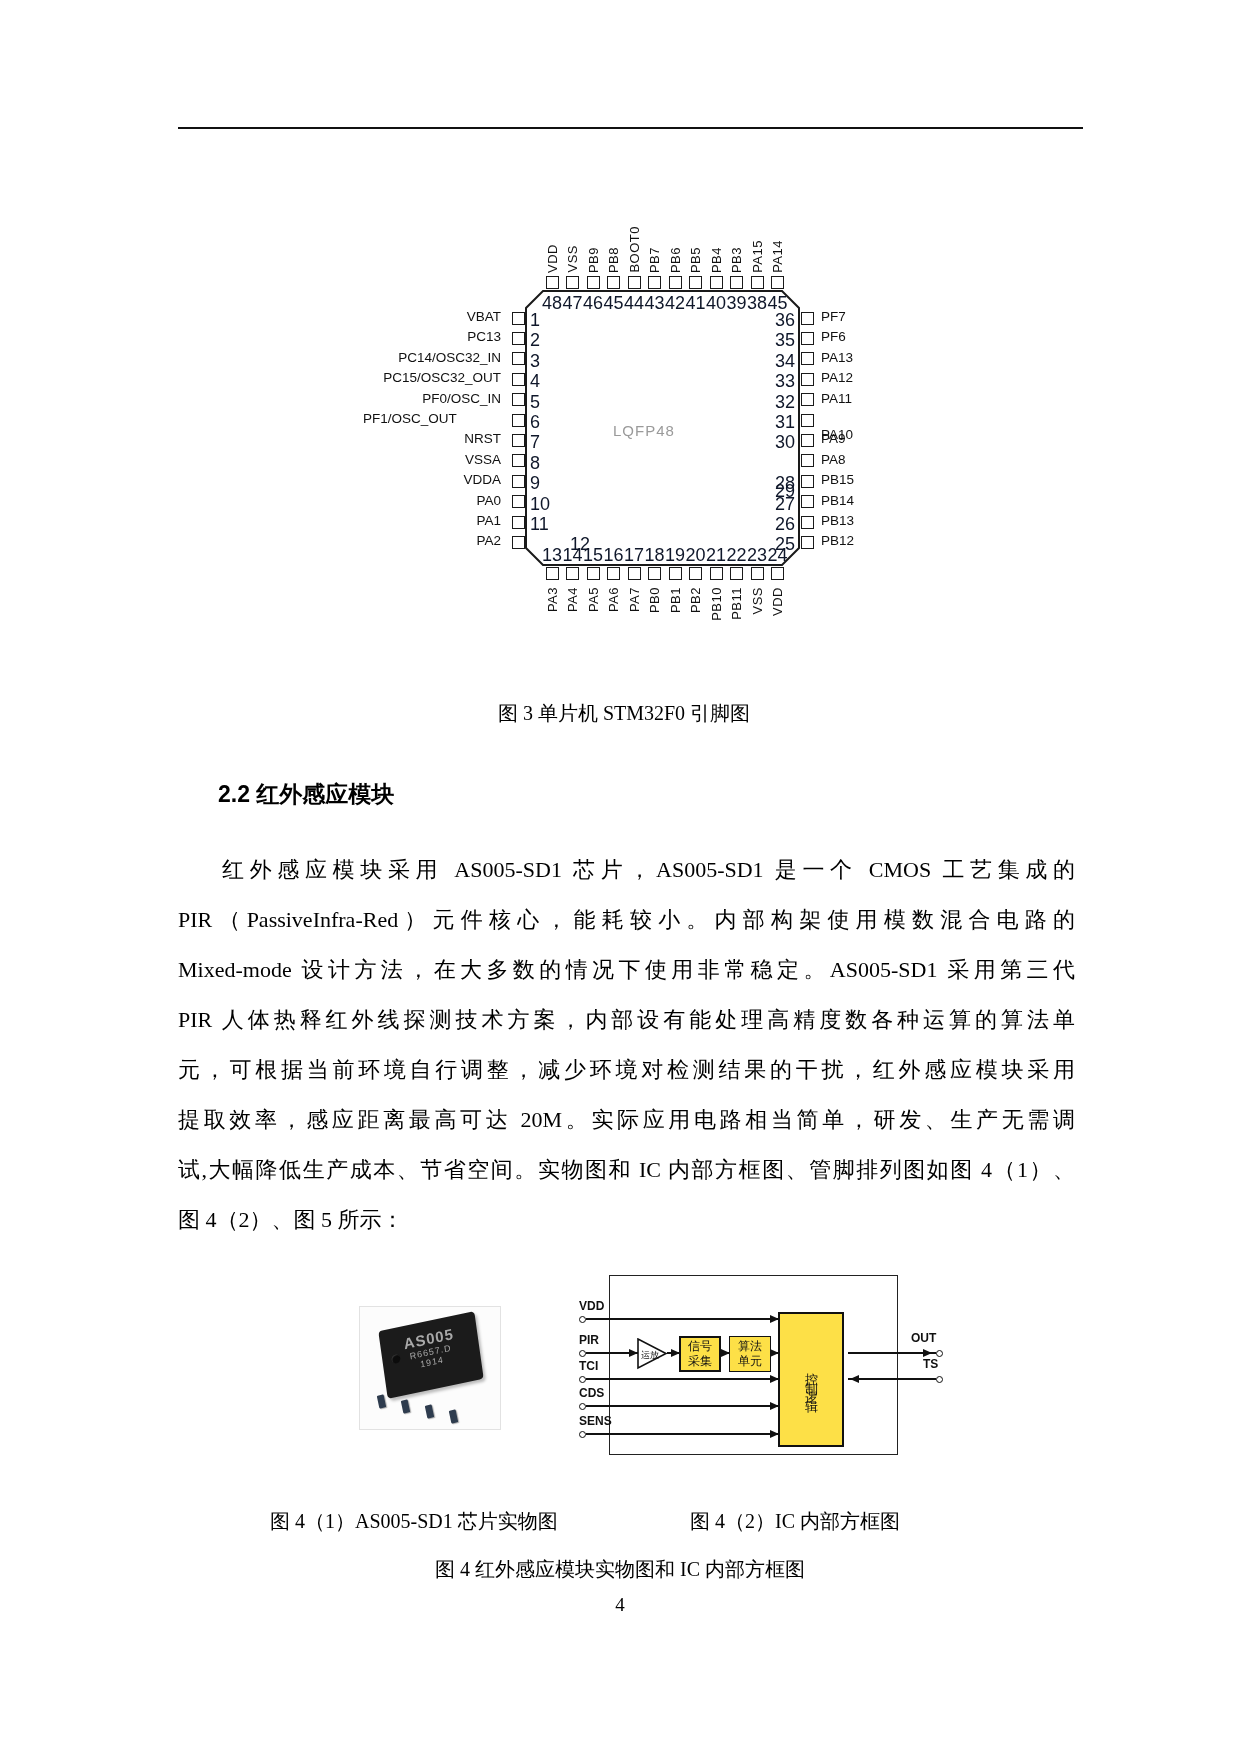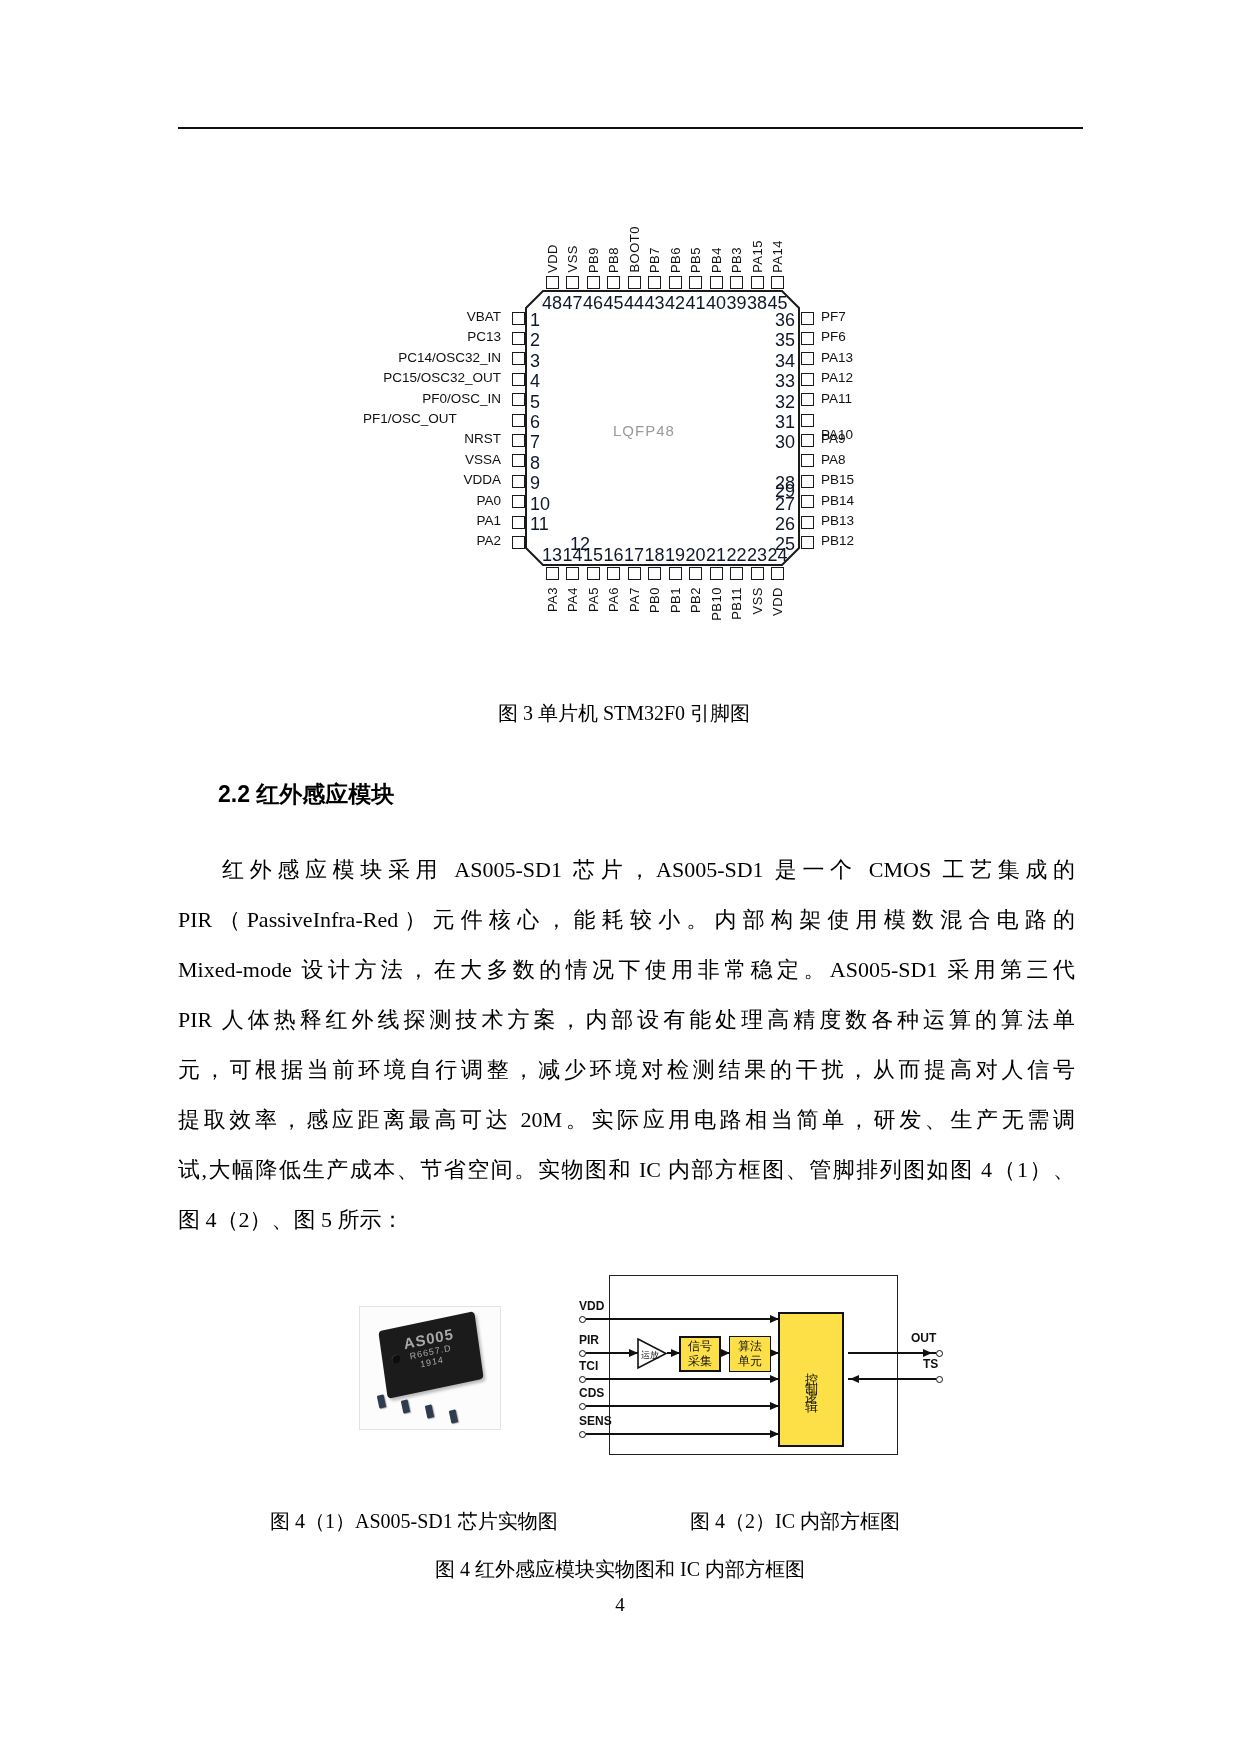--- a/index.html
+++ b/index.html
@@ -281,21 +281,21 @@
       <div class="plabel" style="left: 466px; top: 338.4px;">PB12</div>
     </div>
   <div class="fig-caption" style="top:700px;padding-left:8px;">图 3 单片机 STM32F0 引脚图</div>
 
   <div class="section-heading">2.2 红外感应模块</div>
   <div class="para" id="paragraph">
       <div class="pline first">红外感应模块采用 AS005-SD1 芯片，AS005-SD1 是一个 CMOS 工艺集成的</div>
       <div class="pline">PIR（PassiveInfra-Red）元件核心，能耗较小。内部构架使用模数混合电路的</div>
       <div class="pline">Mixed-mode 设计方法，在大多数的情况下使用非常稳定。AS005-SD1 采用第三代</div>
       <div class="pline">PIR 人体热释红外线探测技术方案，内部设有能处理高精度数各种运算的算法单</div>
-      <div class="pline">元，可根据当前环境自行调整，减少环境对检测结果的干扰，从而提高对人信号</div>
+      <div class="pline">元，可根据当前环境自行调整，减少环境对检测结果的干扰，红外感应模块采用</div>
       <div class="pline">提取效率，感应距离最高可达 20M。实际应用电路相当简单，研发、生产无需调</div>
       <div class="pline">试,大幅降低生产成本、节省空间。实物图和 IC 内部方框图、管脚排列图如图 4（1）、</div>
       <div class="pline last">图 4（2）、图 5 所示：</div>
     </div>
 
   <div class="chip-photo-box">
     <div class="chip-body">
       <div class="chip-line1">AS005</div>
       <div class="chip-line2">R6657.D</div>
       <div class="chip-line3">1914</div>

